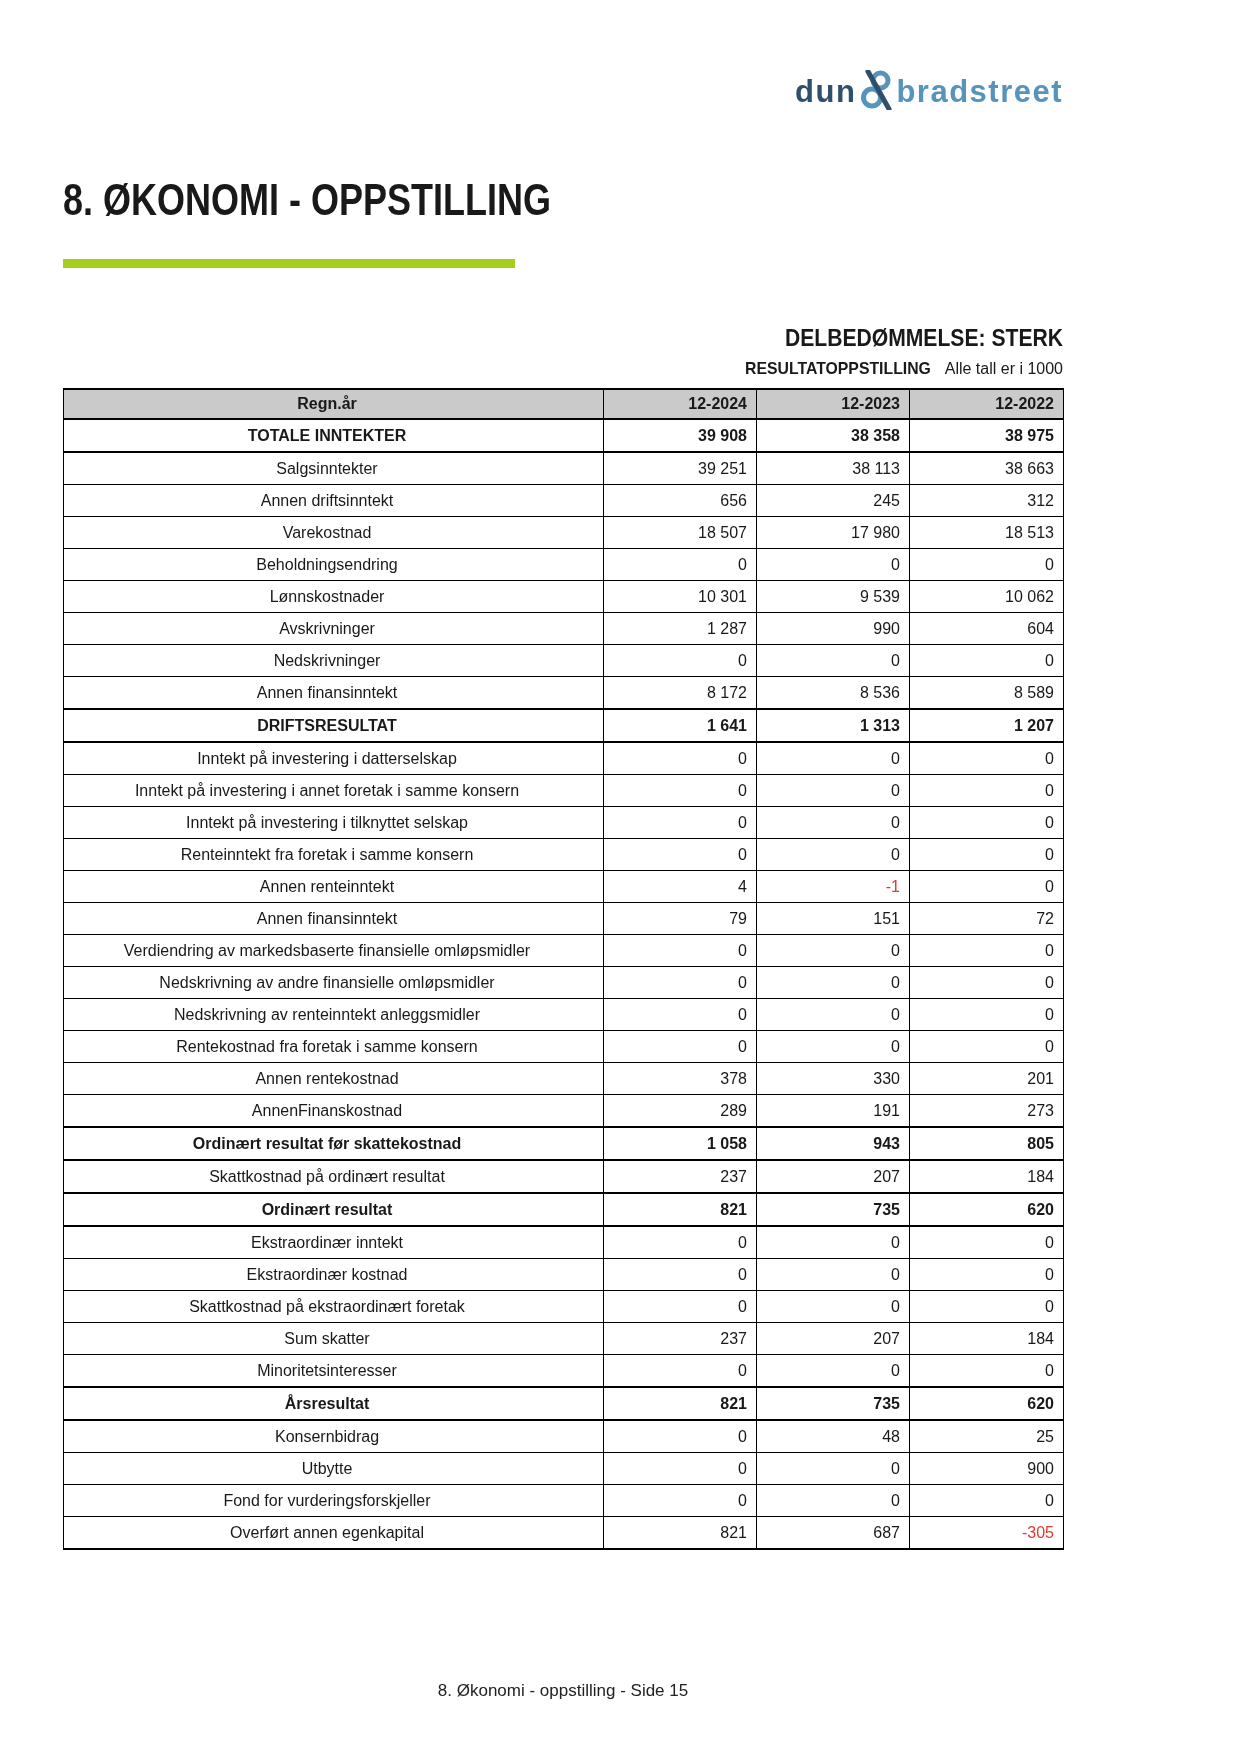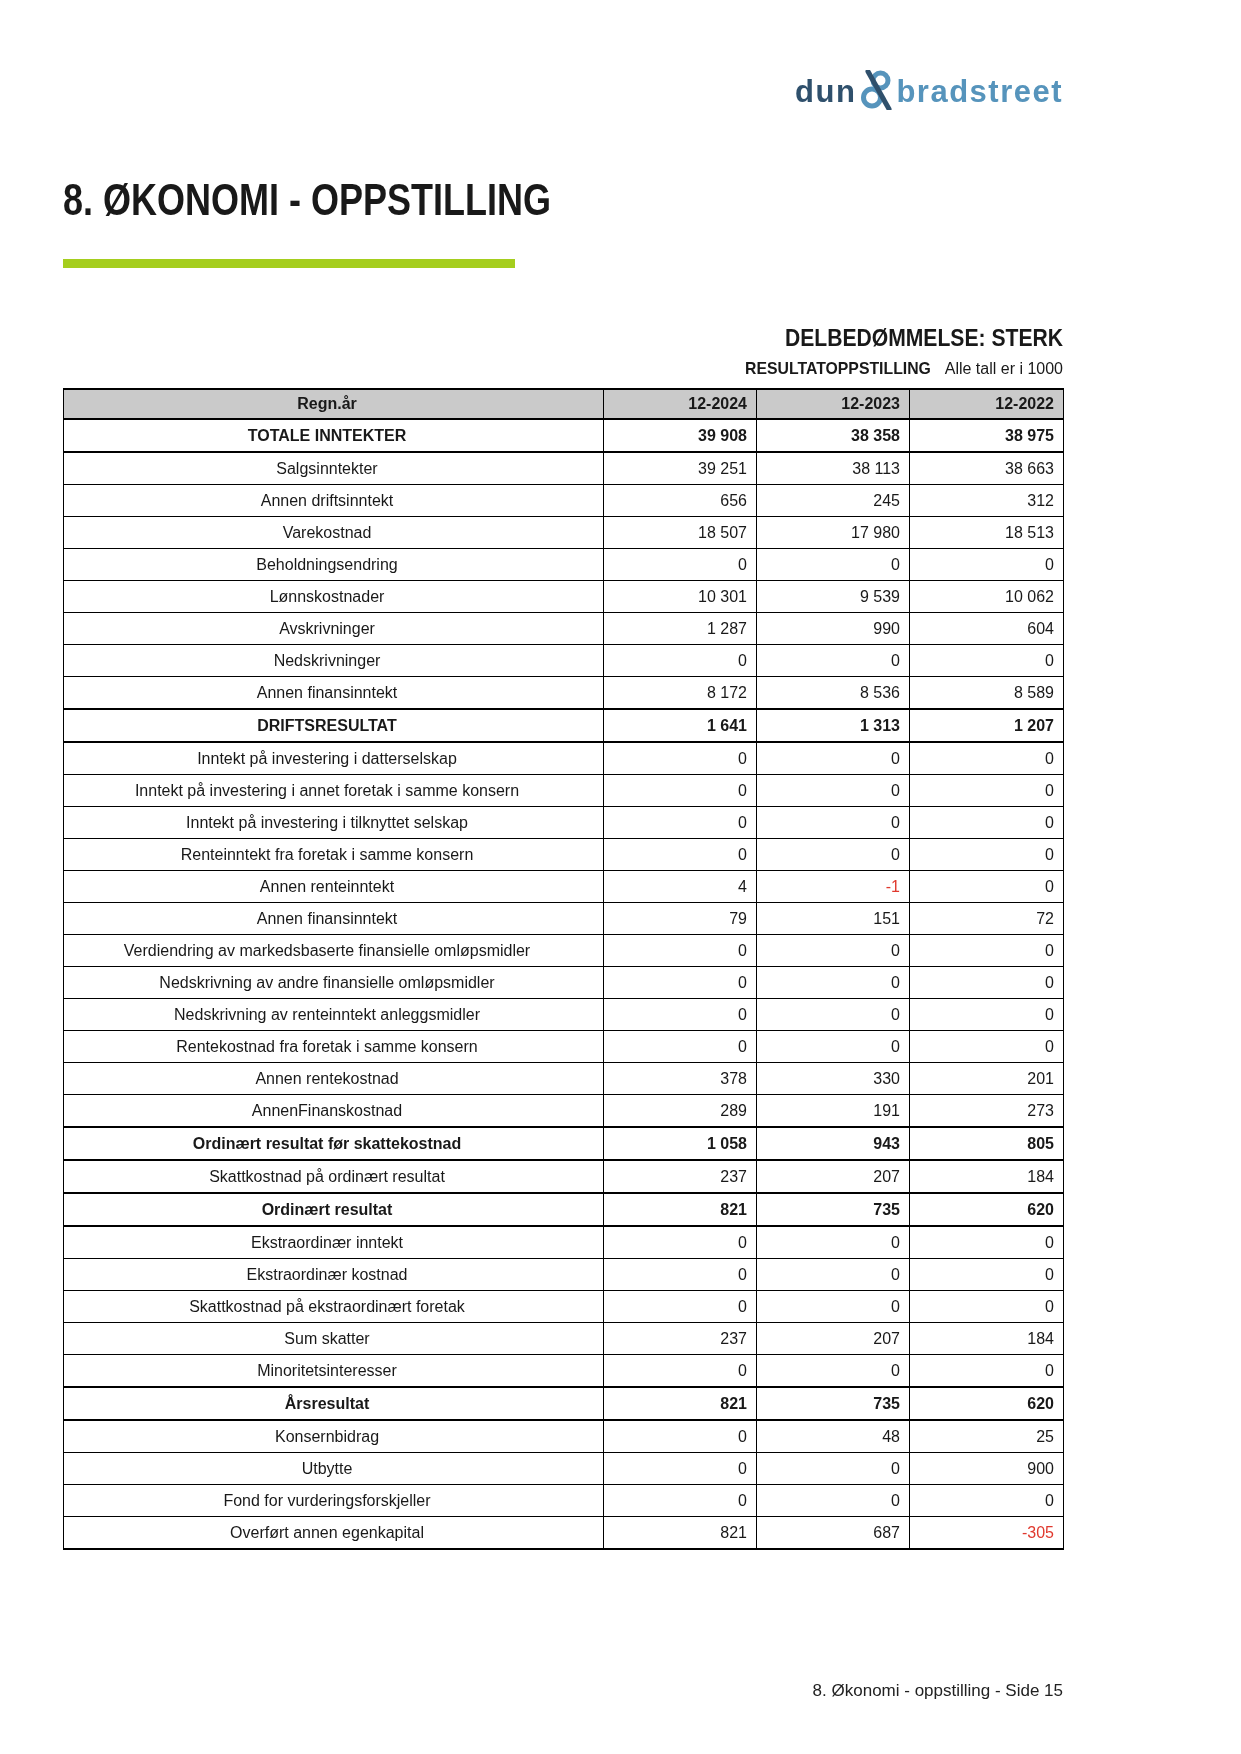--- a/index.html
+++ b/index.html
@@ -105,21 +105,21 @@
   th.num, td.num { text-align: right; padding: 0 9px 0 4px; }
   tr.bold-row td { font-weight: 700; border-top-width: 2px; border-bottom-width: 2px; }
   tr:last-child td { border-bottom-width: 2px; }
   td.neg { color: var(--neg-red); }
   
   .footer {
     position: absolute;
     top: 1681px;
     left: 63px;
     width: 1000px;
-    text-align: right;
+    text-align: center;
     font-size: 17px;
     color: #222222;
   }
 </style>
 </head>
 <body>
 
 <div class="content">
 
   <div class="logo-row">

